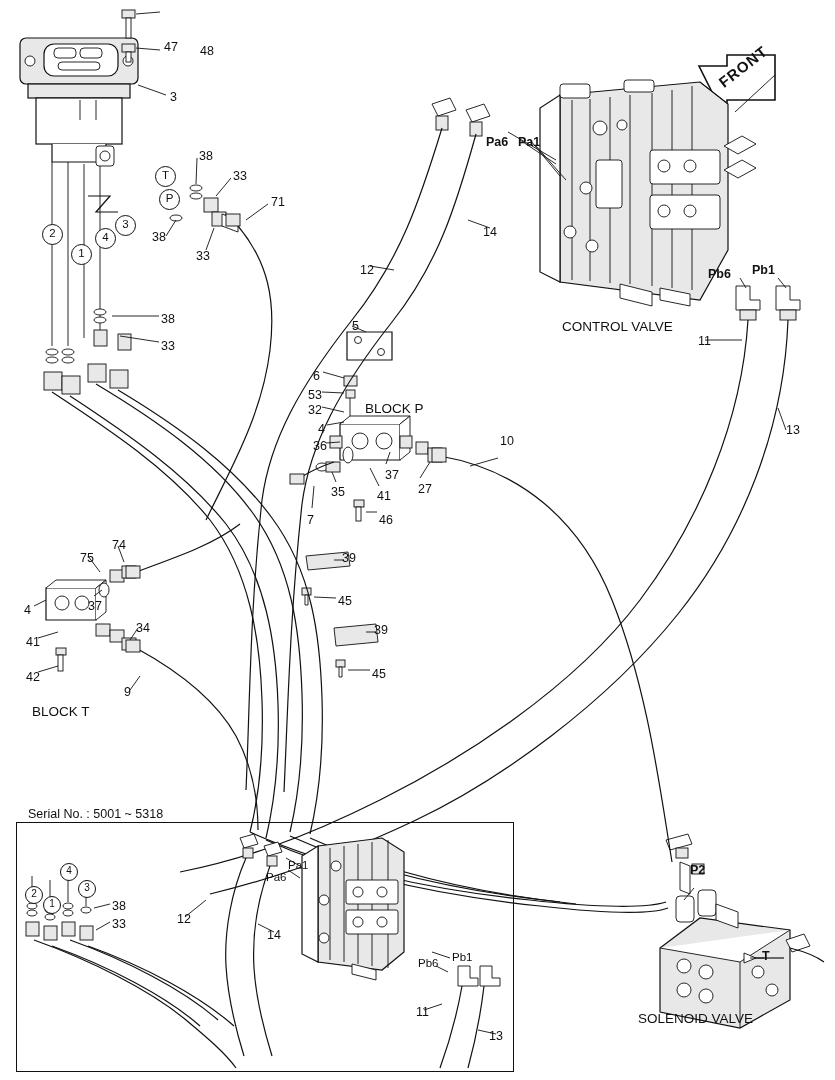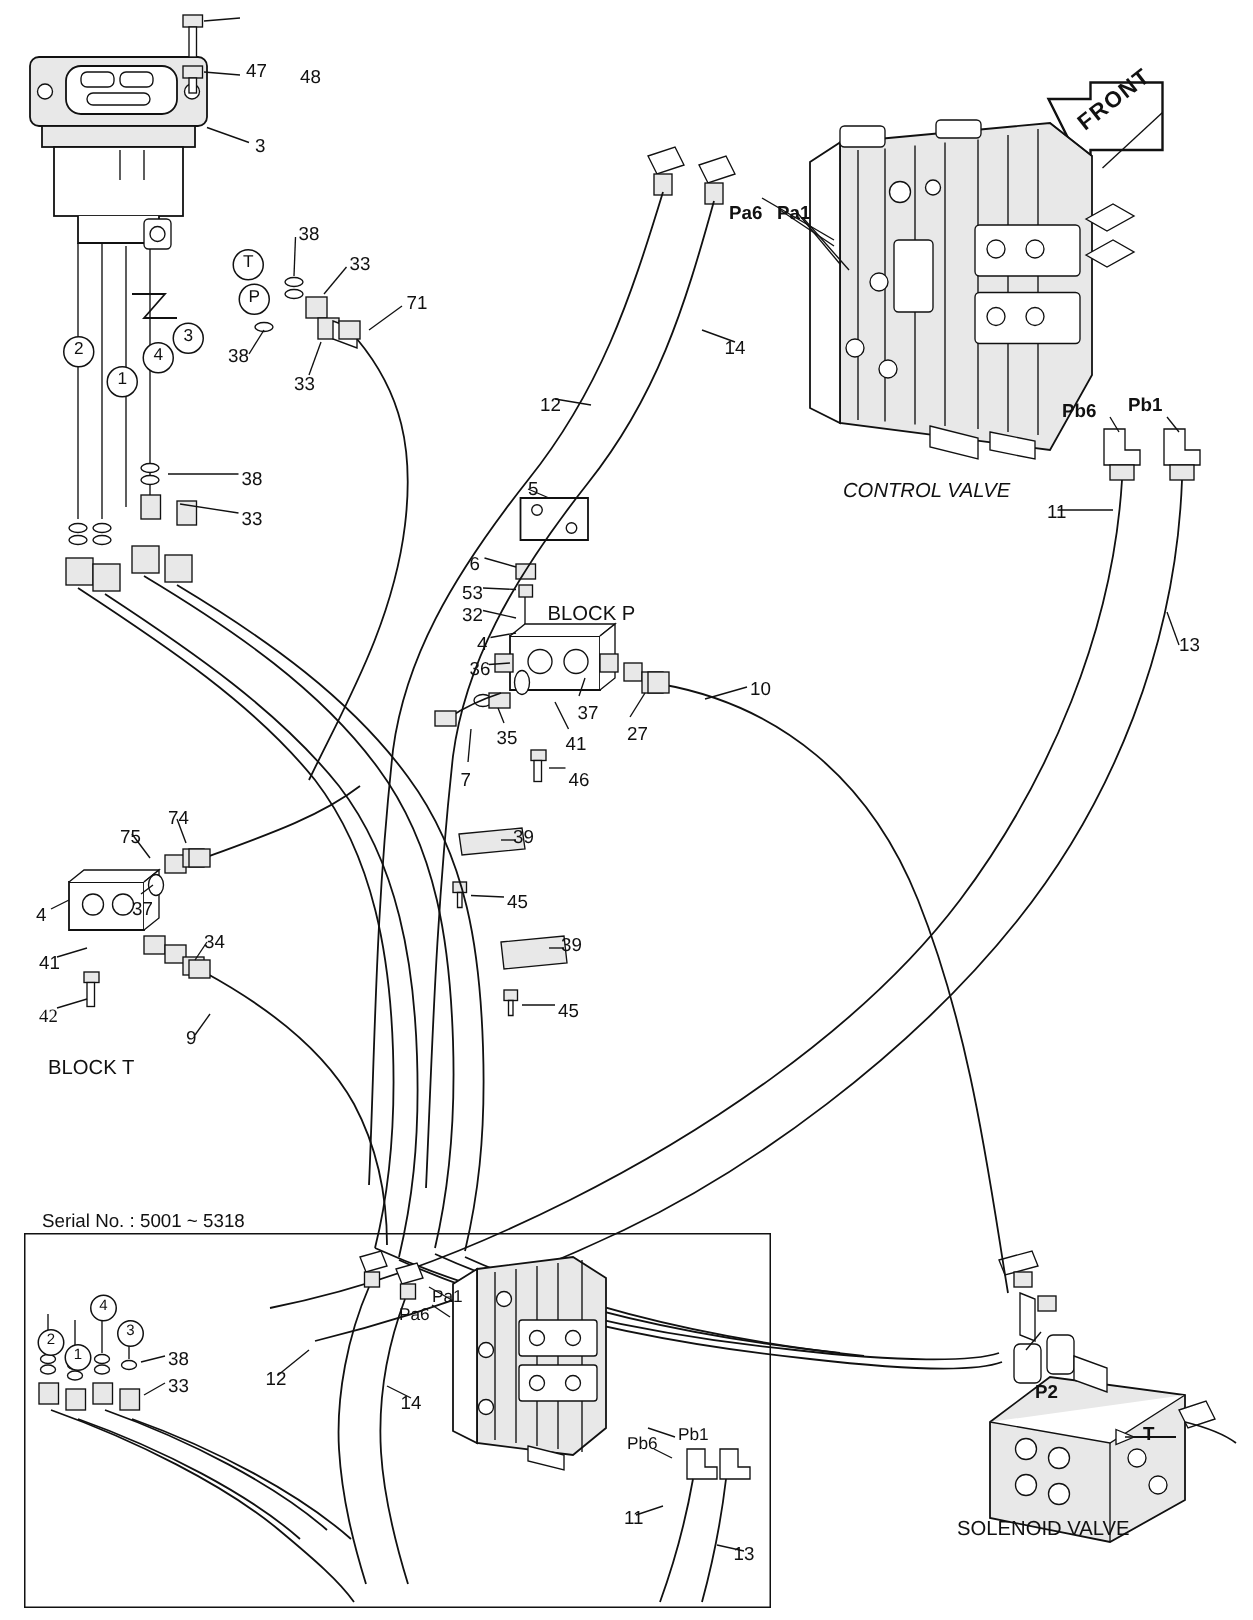--- a/index.html
+++ b/index.html
@@ -374,31 +374,31 @@
       <path class="leader thin" d="M496 1034 L478 1030"></path>
       <path class="leader thin" d="M110 904 L94 908"></path>
       <path class="leader thin" d="M110 922 L96 930"></path>
       <path class="leader thin" d="M300 866 L286 858"></path>
       <path class="leader thin" d="M300 878 L288 870"></path>
       <path class="leader thin" d="M450 958 L432 952"></path>
       <path class="leader thin" d="M448 972 L436 966"></path>
     </g>
   </svg>
 
-  <div class="lbl big" style="left:562px; top:320px;font-style:italic;">CONTROL VALVE</div>
+  <div class="lbl big" style="left:562px; top:320px;">CONTROL VALVE</div>
   <div class="lbl big" style="left:638px; top:1012px;">SOLENOID VALVE</div>
   <div class="lbl big" style="left:365px; top:402px;">BLOCK P</div>
   <div class="lbl big" style="left:32px; top:705px;">BLOCK T</div>
   <div class="lbl" style="left:28px; top:808px;">Serial No. : 5001 ~ 5318</div>
 
   <div class="lbl bold" style="left:486px; top:136px;">Pa6</div>
   <div class="lbl bold" style="left:518px; top:136px;">Pa1</div>
   <div class="lbl bold" style="left:708px; top:268px;">Pb6</div>
   <div class="lbl bold" style="left:752px; top:264px;">Pb1</div>
-  <div class="lbl bold" style="left:690px; top:922px;">P2</div>
+  <div class="lbl bold" style="left:690px; top:864px;">P2</div>
   <div class="lbl bold" style="left:762px; top:950px;">T</div>
 
   <div class="lbl small" style="left:288px; top:860px;">Pa1</div>
   <div class="lbl small" style="left:266px; top:872px;">Pa6</div>
   <div class="lbl small" style="left:452px; top:952px;">Pb1</div>
   <div class="lbl small" style="left:418px; top:958px;">Pb6</div>
 
   <div class="lbl bold" style="left:716px; top:78px; transform:rotate(-38deg); transform-origin:left top; font-size:15px; letter-spacing:1px;">FRONT</div>
 
   <div class="lbl" style="left:164px; top:6px;margin-top:35px;">47</div>
@@ -416,35 +416,35 @@
   <div class="lbl" style="left:308px; top:389px;">53</div>
   <div class="lbl" style="left:308px; top:404px;">32</div>
   <div class="lbl" style="left:318px; top:423px;">4</div>
   <div class="lbl" style="left:313px; top:440px;">36</div>
   <div class="lbl" style="left:385px; top:469px;">37</div>
   <div class="lbl" style="left:331px; top:486px;">35</div>
   <div class="lbl" style="left:377px; top:490px;">41</div>
   <div class="lbl" style="left:418px; top:483px;">27</div>
   <div class="lbl" style="left:307px; top:514px;">7</div>
   <div class="lbl" style="left:379px; top:514px;">46</div>
-  <div class="lbl" style="left:500px; top:453px;">10</div>
+  <div class="lbl" style="left:500px; top:435px;">10</div>
   <div class="lbl" style="left:360px; top:264px;">12</div>
   <div class="lbl" style="left:483px; top:226px;">14</div>
   <div class="lbl" style="left:698px; top:335px;">11</div>
   <div class="lbl" style="left:786px; top:424px;">13</div>
   <div class="lbl" style="left:342px; top:552px;">39</div>
   <div class="lbl" style="left:338px; top:595px;">45</div>
   <div class="lbl" style="left:374px; top:624px;">39</div>
   <div class="lbl" style="left:372px; top:668px;">45</div>
   <div class="lbl" style="left:80px; top:552px;">75</div>
   <div class="lbl" style="left:112px; top:539px;">74</div>
   <div class="lbl" style="left:88px; top:600px;">37</div>
   <div class="lbl" style="left:24px; top:604px;">4</div>
   <div class="lbl" style="left:26px; top:636px;">41</div>
-  <div class="lbl" style="left:26px; top:671px;font-family:Liberation Serif, serif;">42</div>
+  <div class="lbl" style="left:26px; top:671px;">42</div>
   <div class="lbl" style="left:136px; top:622px;">34</div>
   <div class="lbl" style="left:124px; top:686px;">9</div>
 
   <div class="lbl" style="left:177px; top:913px;">12</div>
   <div class="lbl" style="left:267px; top:929px;">14</div>
   <div class="lbl" style="left:416px; top:1006px;">11</div>
   <div class="lbl" style="left:489px; top:1030px;">13</div>
   <div class="lbl" style="left:112px; top:900px;">38</div>
   <div class="lbl" style="left:112px; top:918px;">33</div>
 

